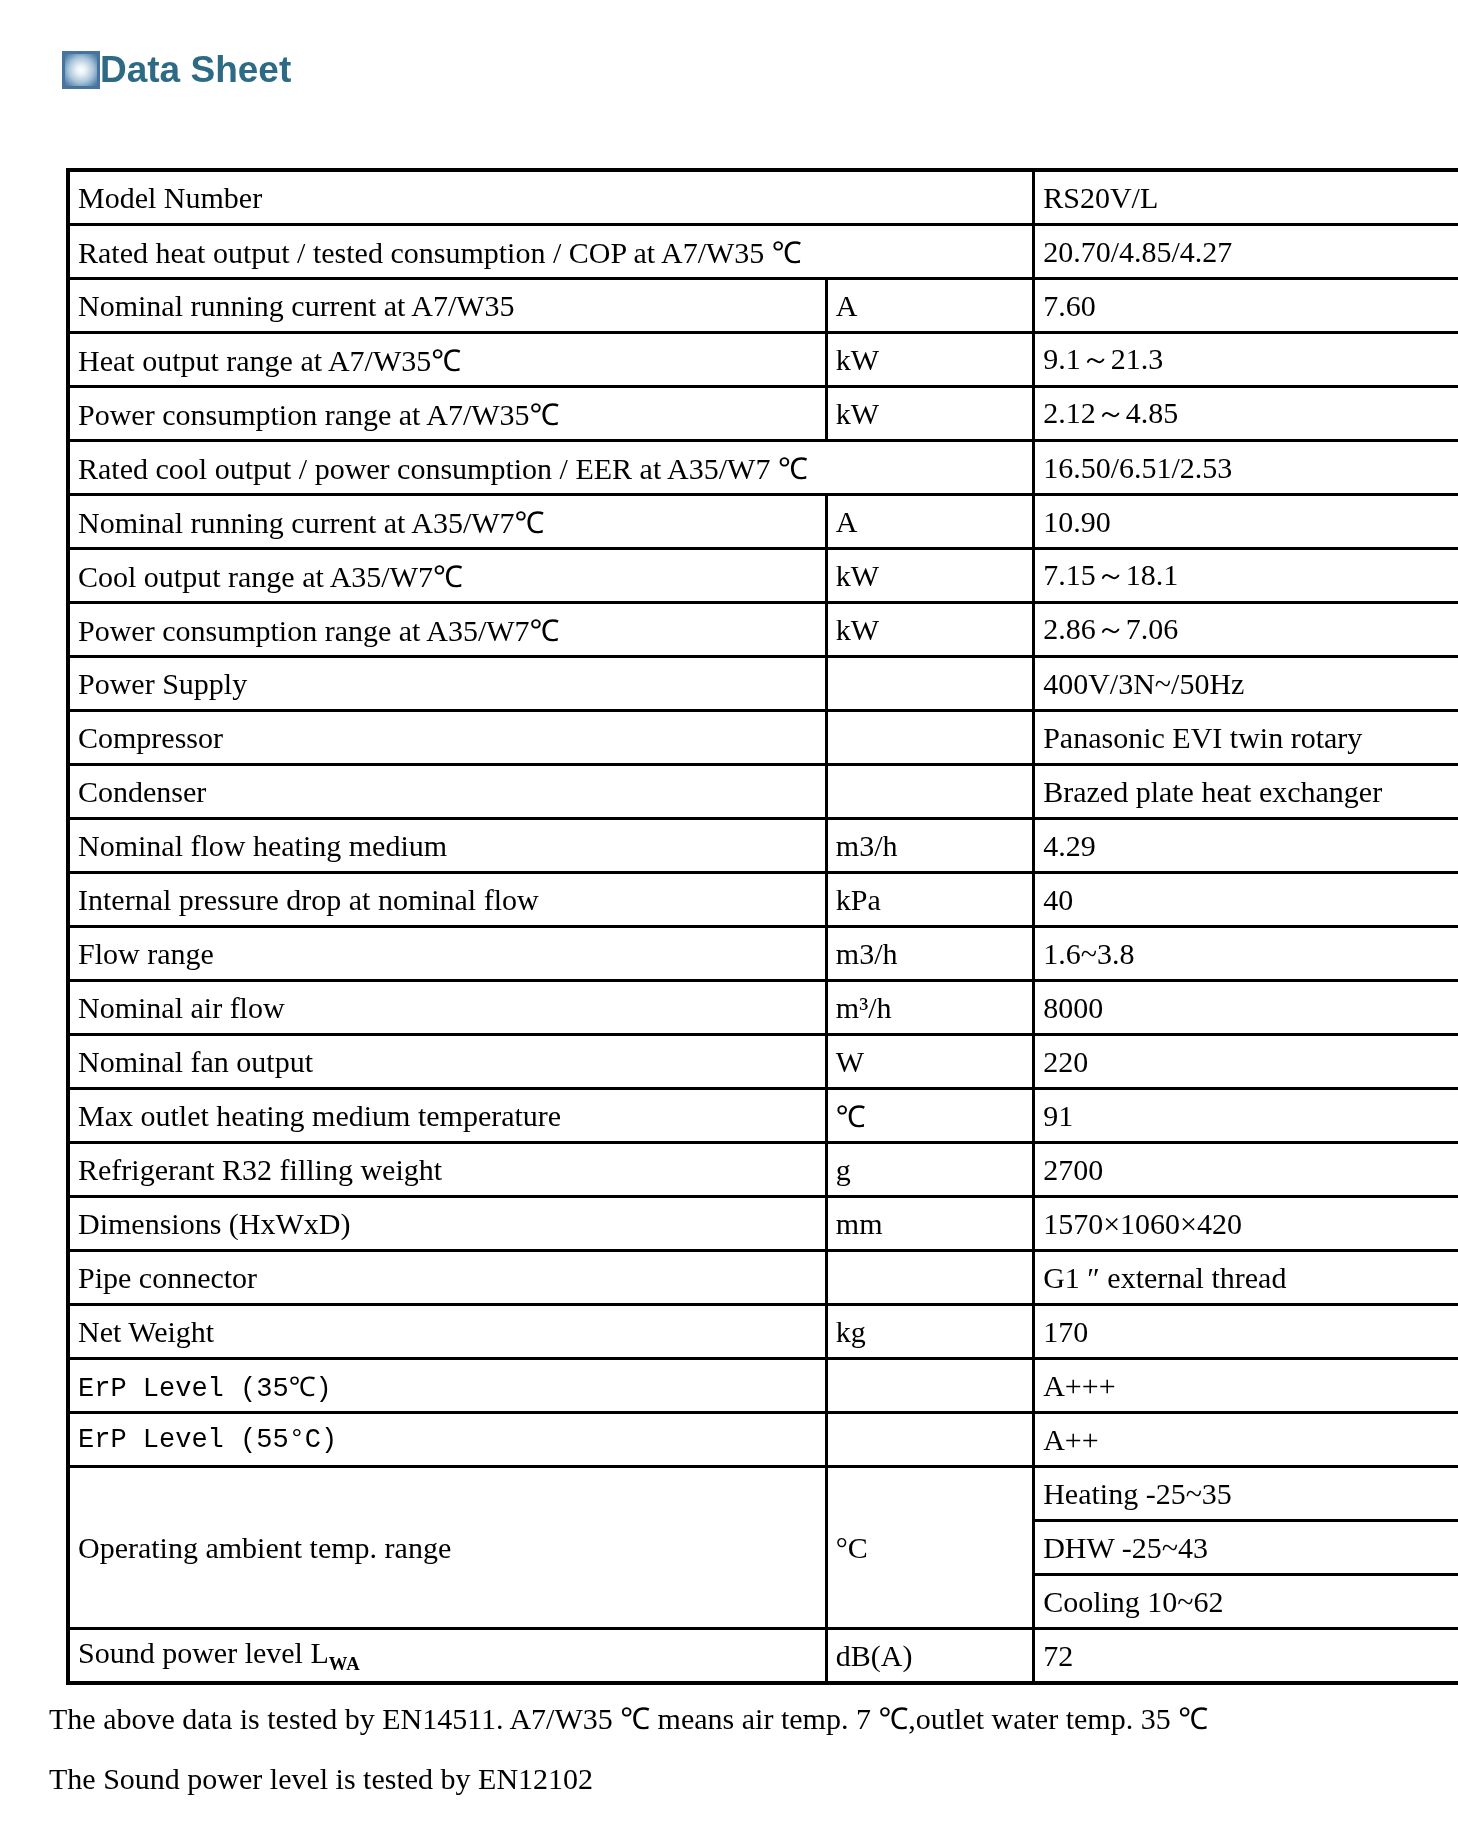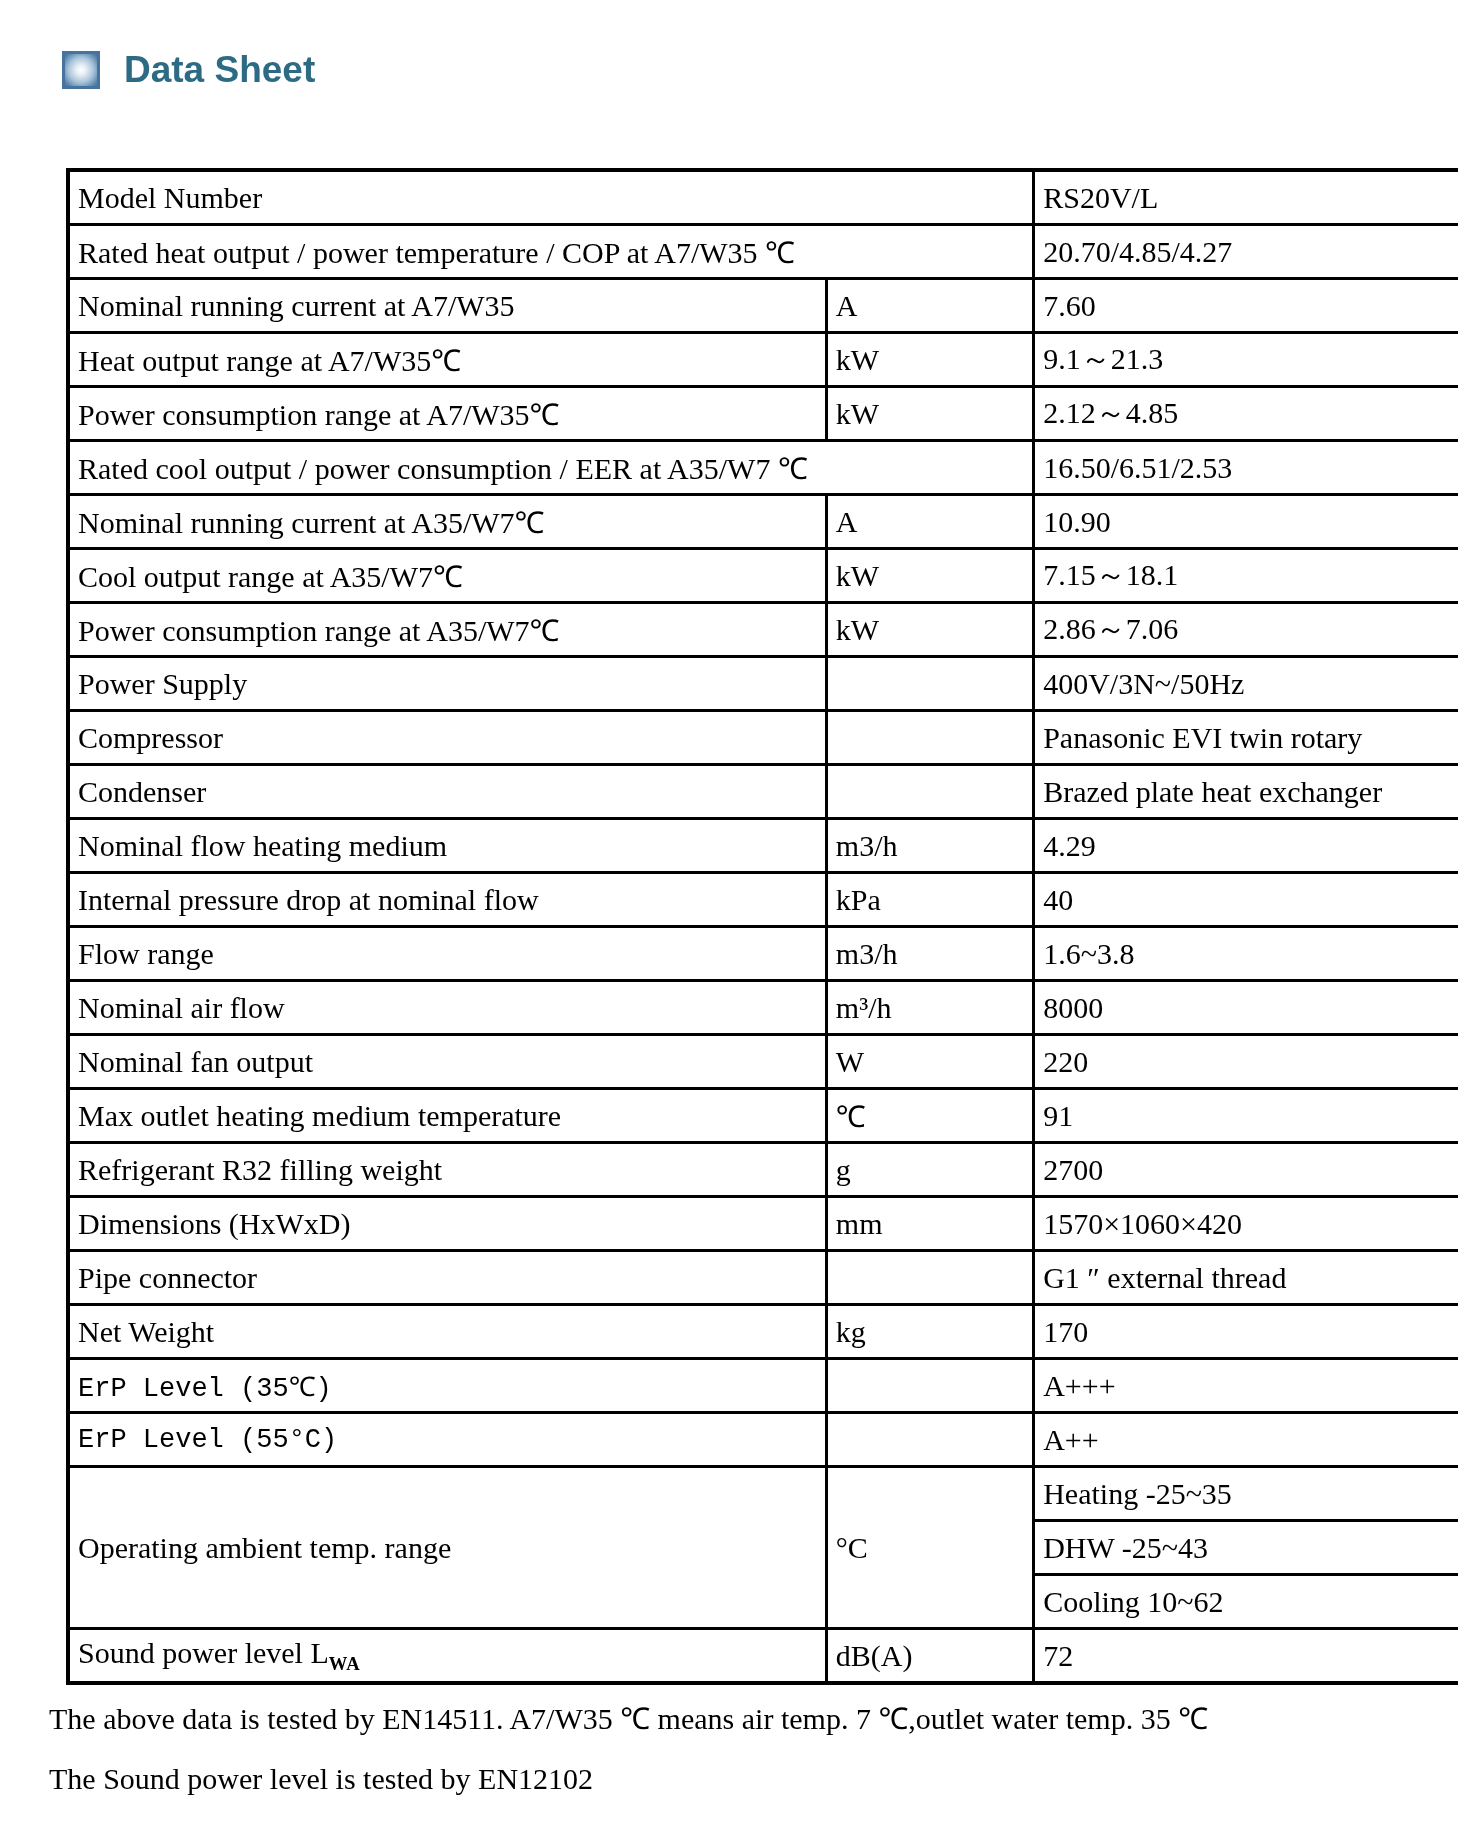--- a/index.html
+++ b/index.html
@@ -2,21 +2,21 @@
 <html><head>
 <meta charset="utf-8">
 <style>
   html,body{margin:0;padding:0;background:#ffffff;}
   body{
     width:1458px;height:1843px;position:relative;
     font-family:"Liberation Serif", serif;color:#000;
     -webkit-font-smoothing:antialiased;
   }
   
-  .hdr{display:flex;align-items:center;gap:24px;margin:48px 16px 0 62px;height:44px;}
+  .hdr{display:flex;align-items:center;gap:0;margin:48px 16px 0 62px;height:44px;}
   .hdr-icon{
     width:38px;height:38px;flex:0 0 auto;
     background:radial-gradient(circle at 50% 50%, #ffffff 0%, #e6eef6 22%, #a9c4da 55%, #5d88ad 85%, #44719b 100%);
     border:3px solid #npm;
     border:3px solid #46749e;
     box-sizing:border-box;
   }
   .hdr-title{
     font-family:"Liberation Sans", sans-serif;
     font-weight:bold;font-size:37px;color:#2d6b85;letter-spacing:0px;
@@ -56,21 +56,21 @@
     <col style="width:52.3%">
       <col style="width:14.3%">
       <col style="width:33.4%">
   </colgroup>
   <tbody>
     <tr>
       <td class="lab" colspan="2">Model Number</td>
       <td class="val">RS20V/L</td>
     </tr>
     <tr>
-      <td class="lab" colspan="2">Rated heat output / power temperature / COP at A7/W35 ℃</td>
+      <td class="lab" colspan="2">Rated heat output / tested consumption / COP at A7/W35 ℃</td>
       <td class="val">20.70/4.85/4.27</td>
     </tr>
     <tr>
       <td class="lab">Nominal running current at A7/W35</td>
       <td class="unit">A</td>
       <td class="val">7.60</td>
     </tr>
     <tr>
       <td class="lab">Heat output range at A7/W35℃</td>
       <td class="unit">kW</td>

